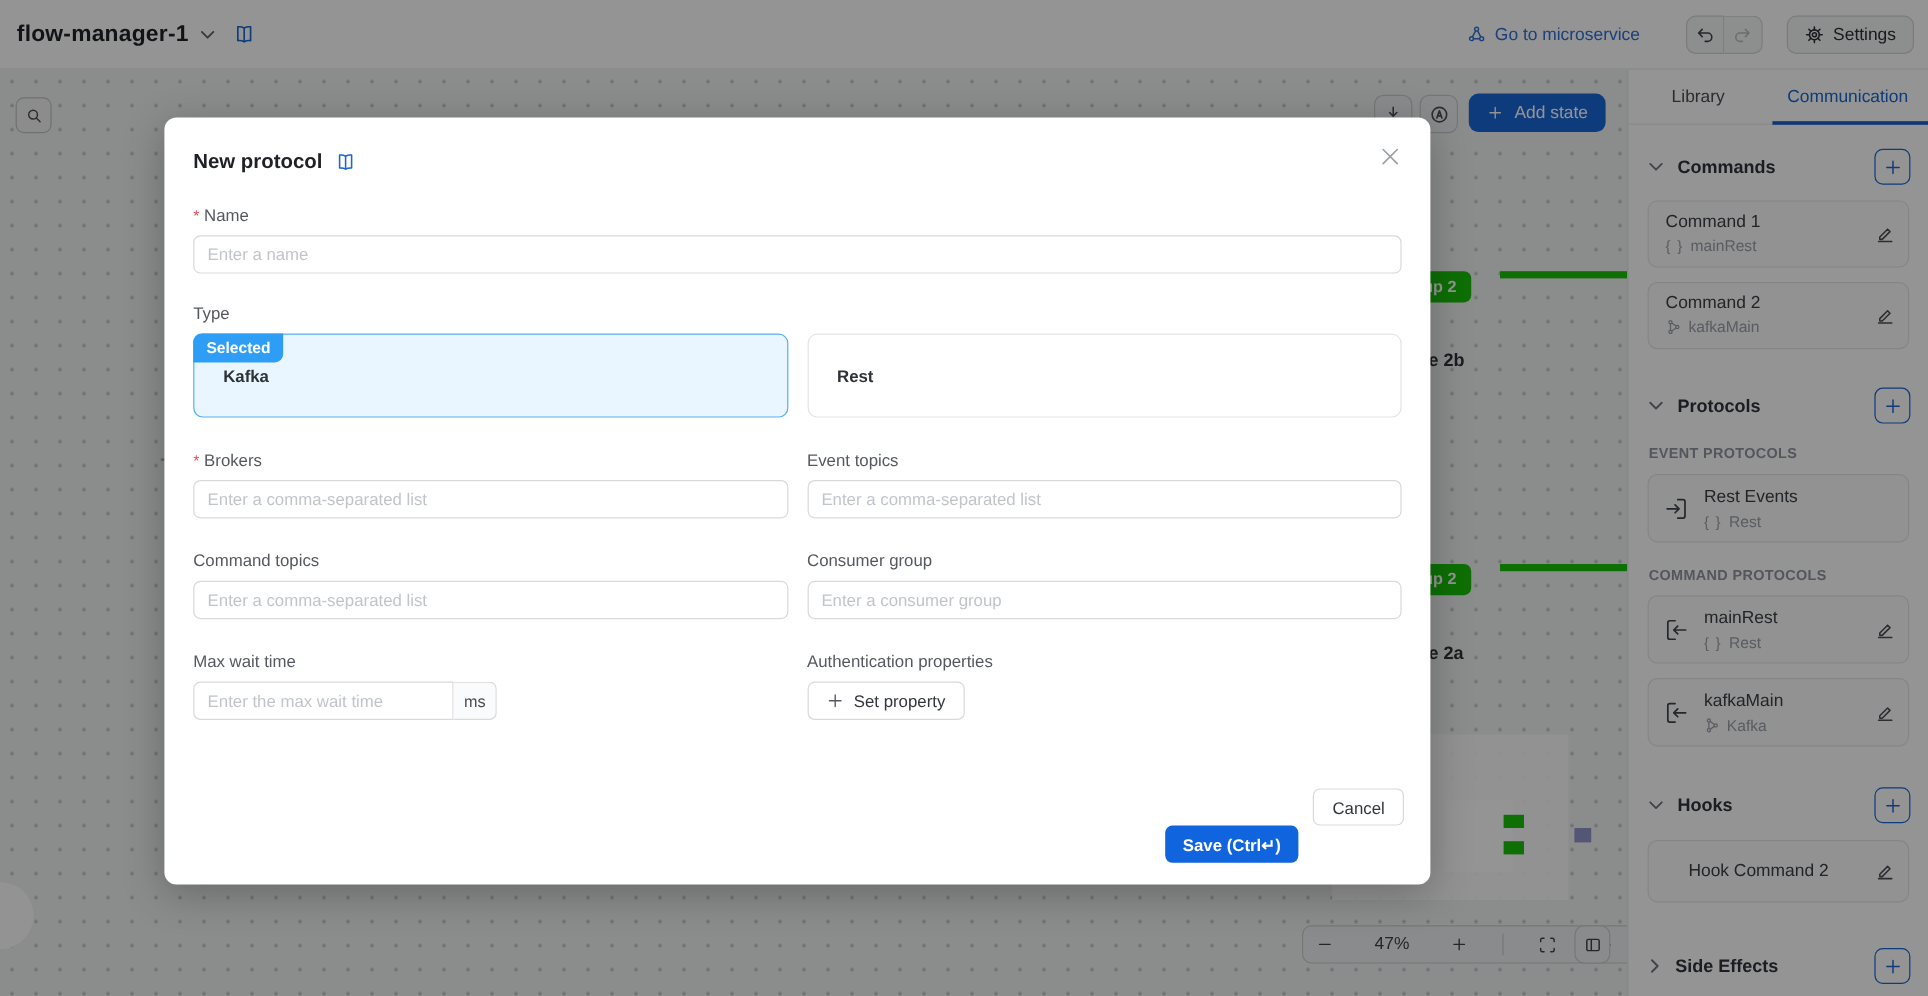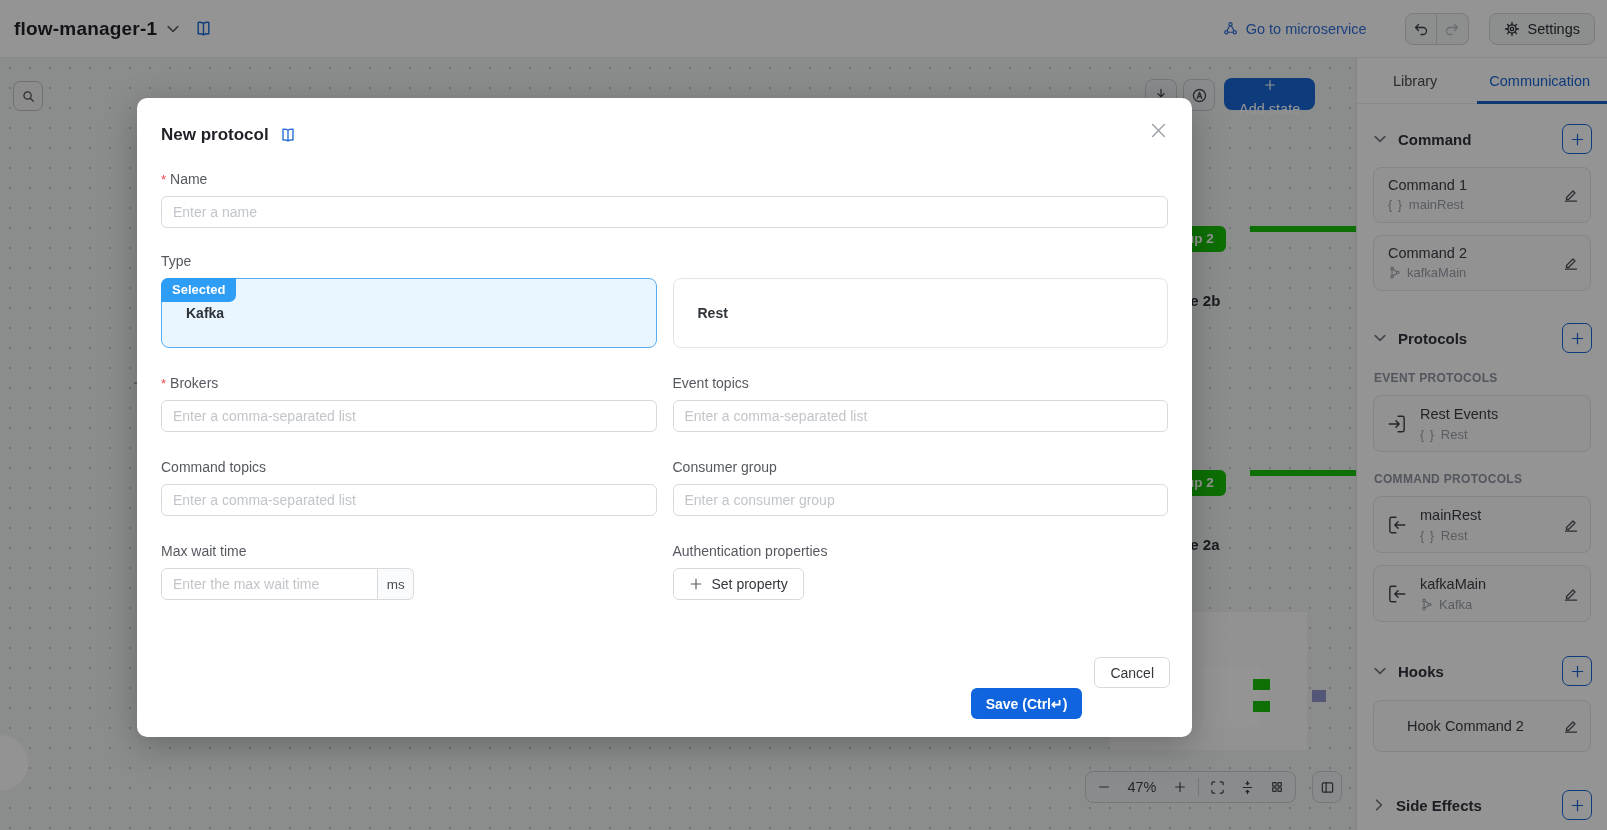--- a/index.html
+++ b/index.html
@@ -23,39 +23,39 @@
                   background:#f3f4f5; border:1px solid #d2d4d8; border-radius:8px; font-size:14.5px; color:#2b2e33; }
 
   
   .canvas { position:absolute; top:58px; left:0; width:1356px; bottom:0; background:#f0f1f2;
             background-image:radial-gradient(#c7c9cd 1.3px, transparent 1.5px); background-size:20px 20px; }
   .search-btn { position:absolute; left:13px; top:23px; width:30px; height:30px; background:#f1f2f3;
                 border:1px solid #bfc2c6; border-radius:7px; display:flex; align-items:center; justify-content:center; color:#4a4e54; }
   .tool-btn { position:absolute; top:21px; width:32px; height:32px; background:#eef0f2; border:1px solid #c9ccd0;
               border-radius:8px; display:flex; align-items:center; justify-content:center; color:#4a4e54; }
   .add-state-btn { position:absolute; left:1224px; top:20px; height:32px; display:flex; align-items:center; gap:9px;
-                   padding:0 15px; background:#1766d4; color:#fff; border-radius:8px; font-size:14.5px;flex-direction:column; }
+                   padding:0 15px; background:#1766d4; color:#fff; border-radius:8px; font-size:14.5px; }
   .start-node { position:absolute; left:49px; top:281px; width:85px; height:85px; border-radius:50%; background:#fff;
                 box-shadow:0 1px 5px rgba(0,0,0,.18); display:flex; flex-direction:column; align-items:center; justify-content:center; }
   .play-tri { width:0; height:0; border-left:17px solid #26282c; border-top:11px solid transparent;
               border-bottom:11px solid transparent; margin:4px 0 3px 5px; }
   .start-label { font-size:15px; color:#2b2e33; }
   .start-edge { position:absolute; left:134px; top:324px; width:270px; height:2px; background:#a9adb3; }
   .partial-node { position:absolute; left:-28px; top:677px; width:56px; height:56px; border-radius:50%; background:#fdfdfd; }
   .group-badge { position:absolute; height:26px; line-height:26px; padding:0 12px; background:#17c008; color:#fff;
                  font-weight:700; font-size:13.5px; border-radius:6px; white-space:nowrap; }
   .group-bar { position:absolute; left:1250px; width:106px; height:6px; background:#17c008; }
   .state-icon { position:absolute; left:1161px; width:30px; height:30px; border-radius:7px; background:#d8efd2;
                 display:flex; align-items:center; justify-content:center; color:#17a00a; }
   .state-label { position:absolute; left:1162px; font-weight:700; font-size:15px; color:#2e3338; }
   .minimap { position:absolute; left:1110px; top:554px; width:197px; height:138px; background:rgba(252,252,253,.92); }
   .mini-view { position:absolute; left:93px; top:55px; width:58px; height:60px; background:#fff; }
   .mini-bar { position:absolute; width:17px; height:11px; background:#17c008; }
   .mini-purple { position:absolute; left:1312px; top:632px; width:14px; height:12px; background:#9094ca; }
-  .zoombar { position:absolute; left:1085px; top:713px; height:32px; display:flex; align-items:center; gap:0;
+  .zoombar { position:absolute; left:1085px; top:713px; height:32px; display:flex; align-items:center; gap:18px;
              background:#eef0f2; border:1px solid #c9ccd0; border-radius:8px; padding:0 3px; color:#3f434a; }
   .zcell { width:30px; height:30px; display:flex; align-items:center; justify-content:center; font-size:17px; }
   .zpct { width:46px; font-size:14.5px; display:flex; align-items:center; justify-content:center; }
   .zdiv { width:1px; height:18px; background:#c9ccd0; margin:0 3px; }
   .panel-btn { position:absolute; left:1312px; top:713px; width:30px; height:32px; background:#eef0f2;
                border:1px solid #c9ccd0; border-radius:8px; display:flex; align-items:center; justify-content:center; color:#3f434a; }
 
   
   .sidebar { position:absolute; top:58px; right:0; width:251px; bottom:0; background:#fff; border-left:1px solid #e3e3e5; overflow:hidden; }
   .tabs { position:relative; height:46px; display:flex; align-items:center; padding-left:36px; gap:52px; border-bottom:1px solid #ececee; }
@@ -295,21 +295,21 @@
       <span class="tab active">Communication</span>
       <span class="tab-underline"></span>
     </div>
 
     <div class="sec" style="margin-top:20px;">
       <span class="sec-chevron">
         <svg width="12" height="10" viewBox="0 0 10 8">
             <path d="M1 2 5 6 9 2" fill="none" stroke="currentColor" stroke-width="1.7" stroke-linecap="round" stroke-linejoin="round"></path>
           </svg>
       </span>
-      <span class="sec-title">Command</span>
+      <span class="sec-title">Commands</span>
       <span class="sec-add">
         <svg width="15" height="15" viewBox="0 0 16 16">
             <path d="M8 2.5v11 M2.5 8h11" stroke="currentColor" stroke-width="1.6" stroke-linecap="round"></path>
           </svg>
       </span>
     </div>
     <div class="card" style="margin-top:13px;">
       <div class="card-title">Command 1</div>
       <div class="card-sub">
         <span class="braces">{ }</span>

